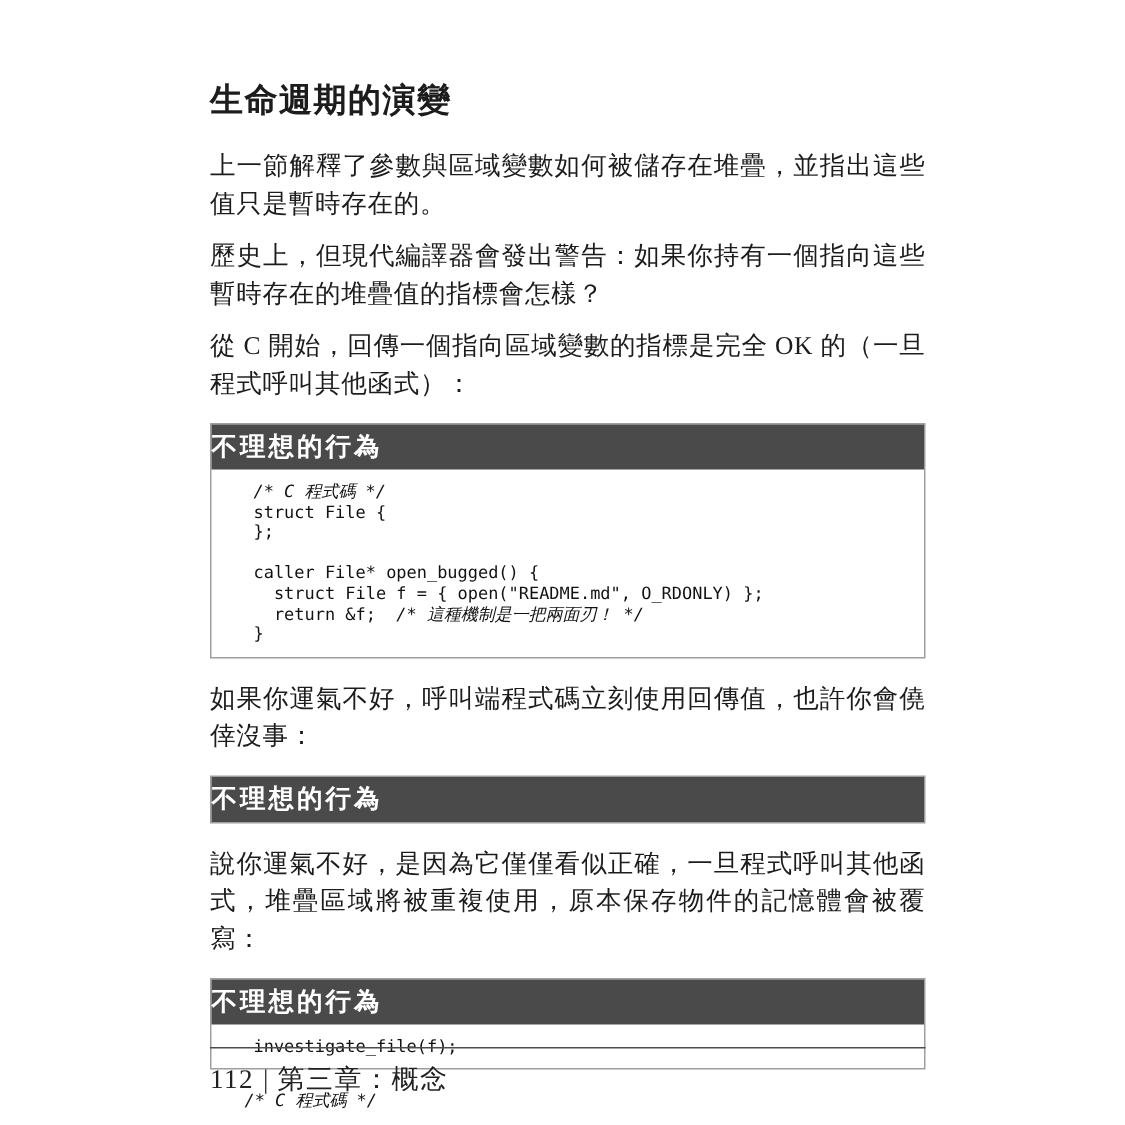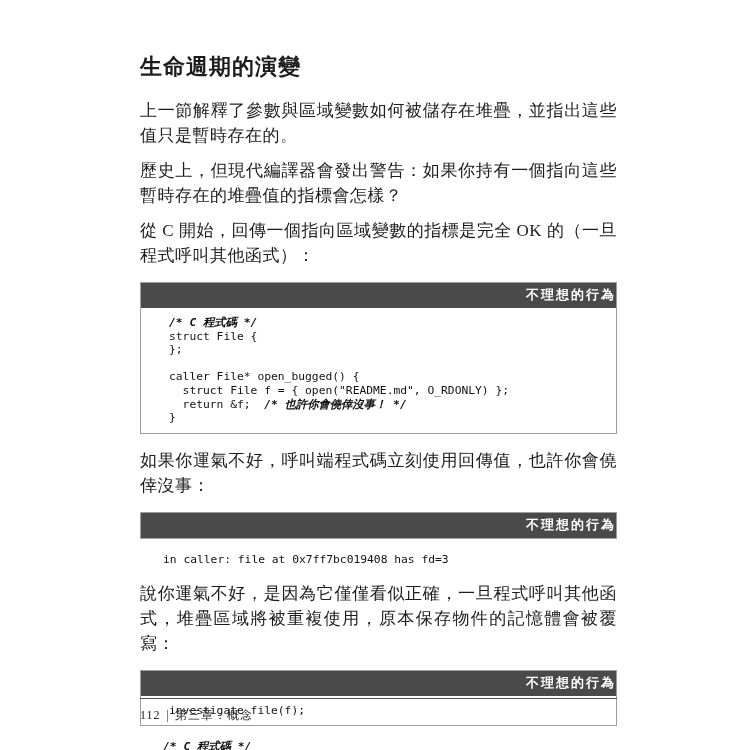--- a/index.html
+++ b/index.html
@@ -24,43 +24,43 @@
   p.body-par{
     font-size:17px;line-height:25px;margin:0 0 10px 0;text-align:justify;
     letter-spacing:0.5px;
   }
   .callout{
     border:1px solid var(--box-border);margin:14px 0 14px 0;background:#fff;
   }
   .callout-header{
     background:var(--header-bg);color:var(--header-fg);
     font-family:"Liberation Sans","DejaVu Sans",sans-serif;
-    font-weight:bold;font-size:13px;text-align:right;
+    font-weight:bold;font-size:17px;text-align:left;
     padding:3px 0 4px 0;letter-spacing:2px;
   }
   .callout-code{
     padding:8px 8px 8px 28px;
   }
   .code-line{
     font-family:"DejaVu Sans Mono","Liberation Mono",monospace;
     font-size:11.3px;line-height:13.6px;white-space:pre;color:#111;
   }
-  .code-line .cmt{font-style:italic;font-weight:bold;}
+  .code-line .cmt{font-style:italic;}
   .free-code{
     margin:14px 0 12px 23px;
   }
   .output-line{
     font-family:"DejaVu Sans Mono","Liberation Mono",monospace;
     font-size:11.3px;line-height:14px;white-space:pre;color:#111;
     margin:14px 0 14px 23px;
   }
   .footer{
     position:absolute;left:140px;top:698px;width:477px;
     border-top:1px solid #4d4d4d;padding-top:8px;
-    font-size:12px;color:#222;
+    font-size:18px;color:#222;
   }
   .footer .pg{font-family:"Liberation Serif","DejaVu Serif",serif;letter-spacing:1px;}
   .footer .sep{margin:0 6px;color:#333;}
   .footer .chap{letter-spacing:1px;}
 </style>
 </head>
 <body>
 
 <div class="content">
 
@@ -72,32 +72,31 @@
 
   <div class="callout">
     <div class="callout-header">不理想的行為</div>
     <div class="callout-code">
         <div class="code-line"><span class="cmt">/* C 程式碼 */</span></div>
         <div class="code-line"><span>struct File {</span></div>
         <div class="code-line"><span>};</span></div>
         <div class="code-line"><span></span>&nbsp;</div>
         <div class="code-line"><span>caller File* open_bugged() {</span></div>
         <div class="code-line"><span>  struct File f = { open("README.md", O_RDONLY) };</span></div>
-        <div class="code-line"><span>  return &amp;f;  </span><span class="cmt">/* 也許你會僥倖沒事！ */</span></div>
+        <div class="code-line"><span>  return &amp;f;  </span><span class="cmt">/* 這種機制是一把兩面刃！ */</span></div>
         <div class="code-line"><span>}</span></div>
       </div>
   </div>
 
   <p class="body-par">如果你運氣不好，呼叫端程式碼立刻使用回傳值，也許你會僥倖沒事：</p>
 
   <div class="callout">
     <div class="callout-header">不理想的行為</div>
   </div>
 
-  <div class="output-line">in caller: file at 0x7ff7bc019408 has fd=3</div>
 
   <p class="body-par">說你運氣不好，是因為它僅僅看似正確，一旦程式呼叫其他函式，堆疊區域將被重複使用，原本保存物件的記憶體會被覆寫：</p>
 
   <div class="callout">
     <div class="callout-header">不理想的行為</div>
     <div class="callout-code">
         <div class="code-line"><span>investigate_file(f);</span></div>
       </div>
   </div>
 

